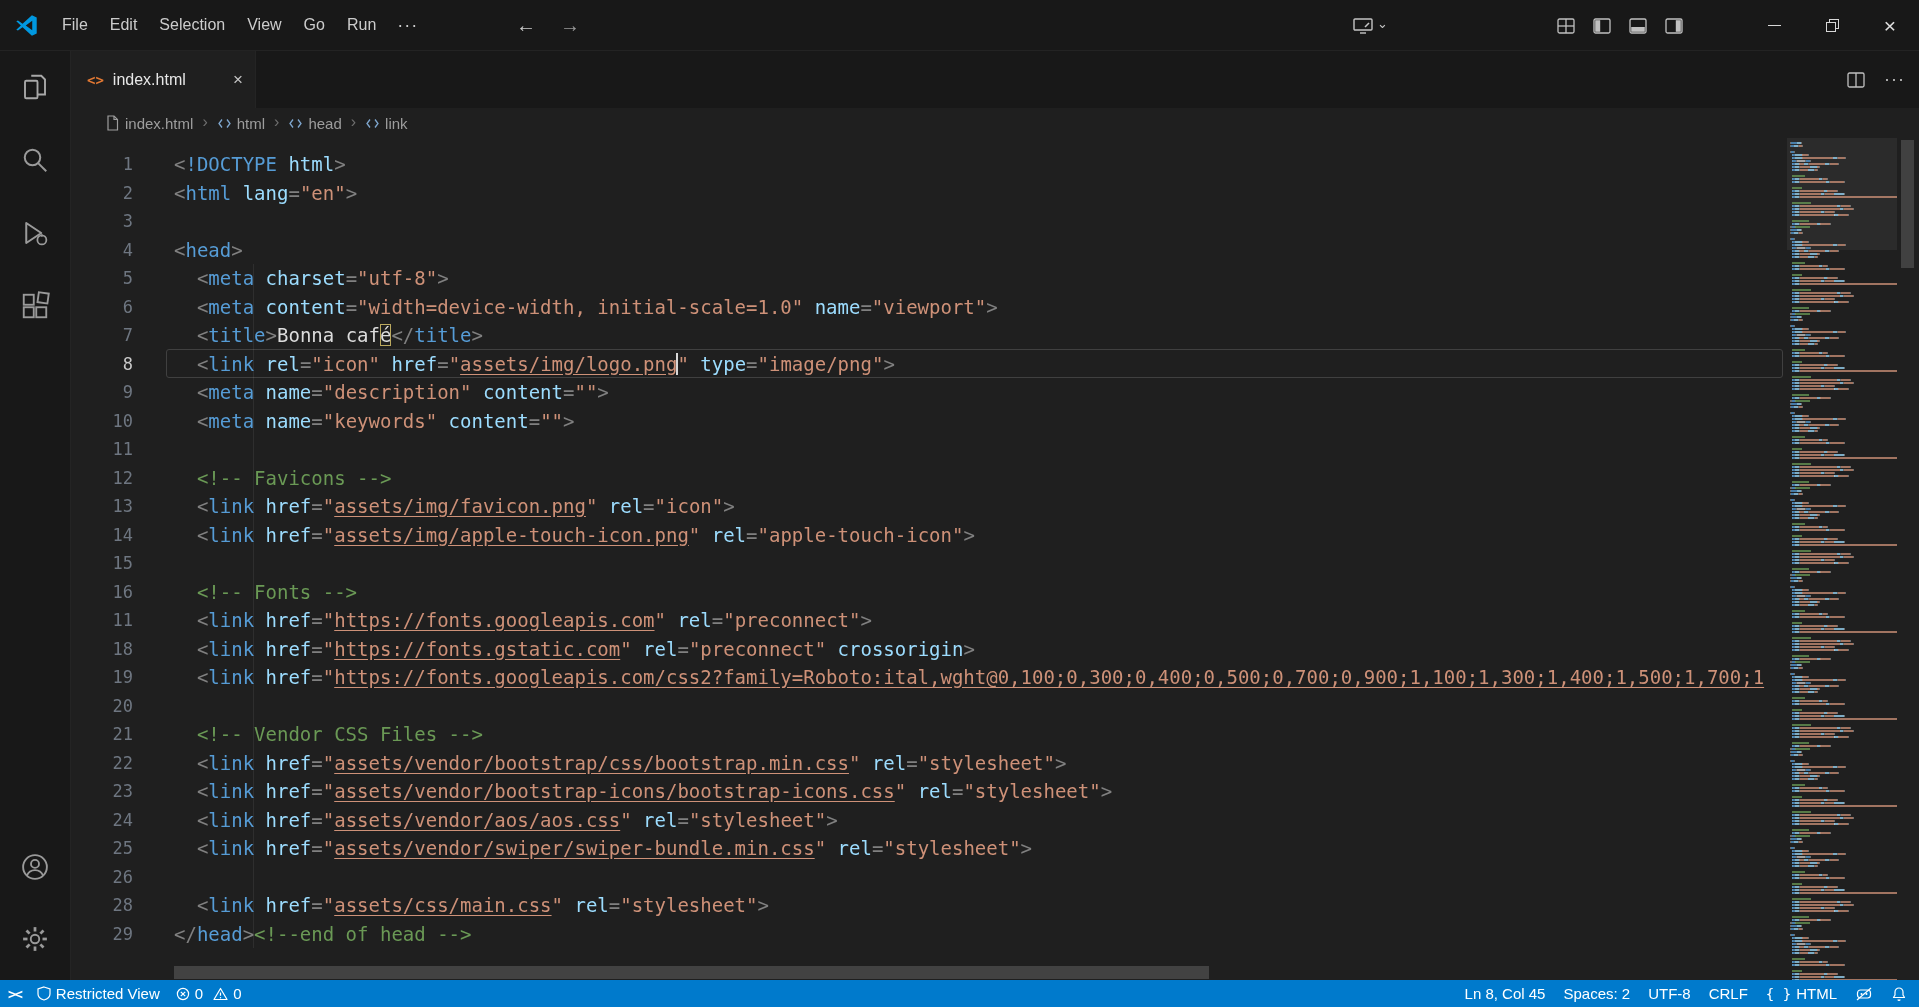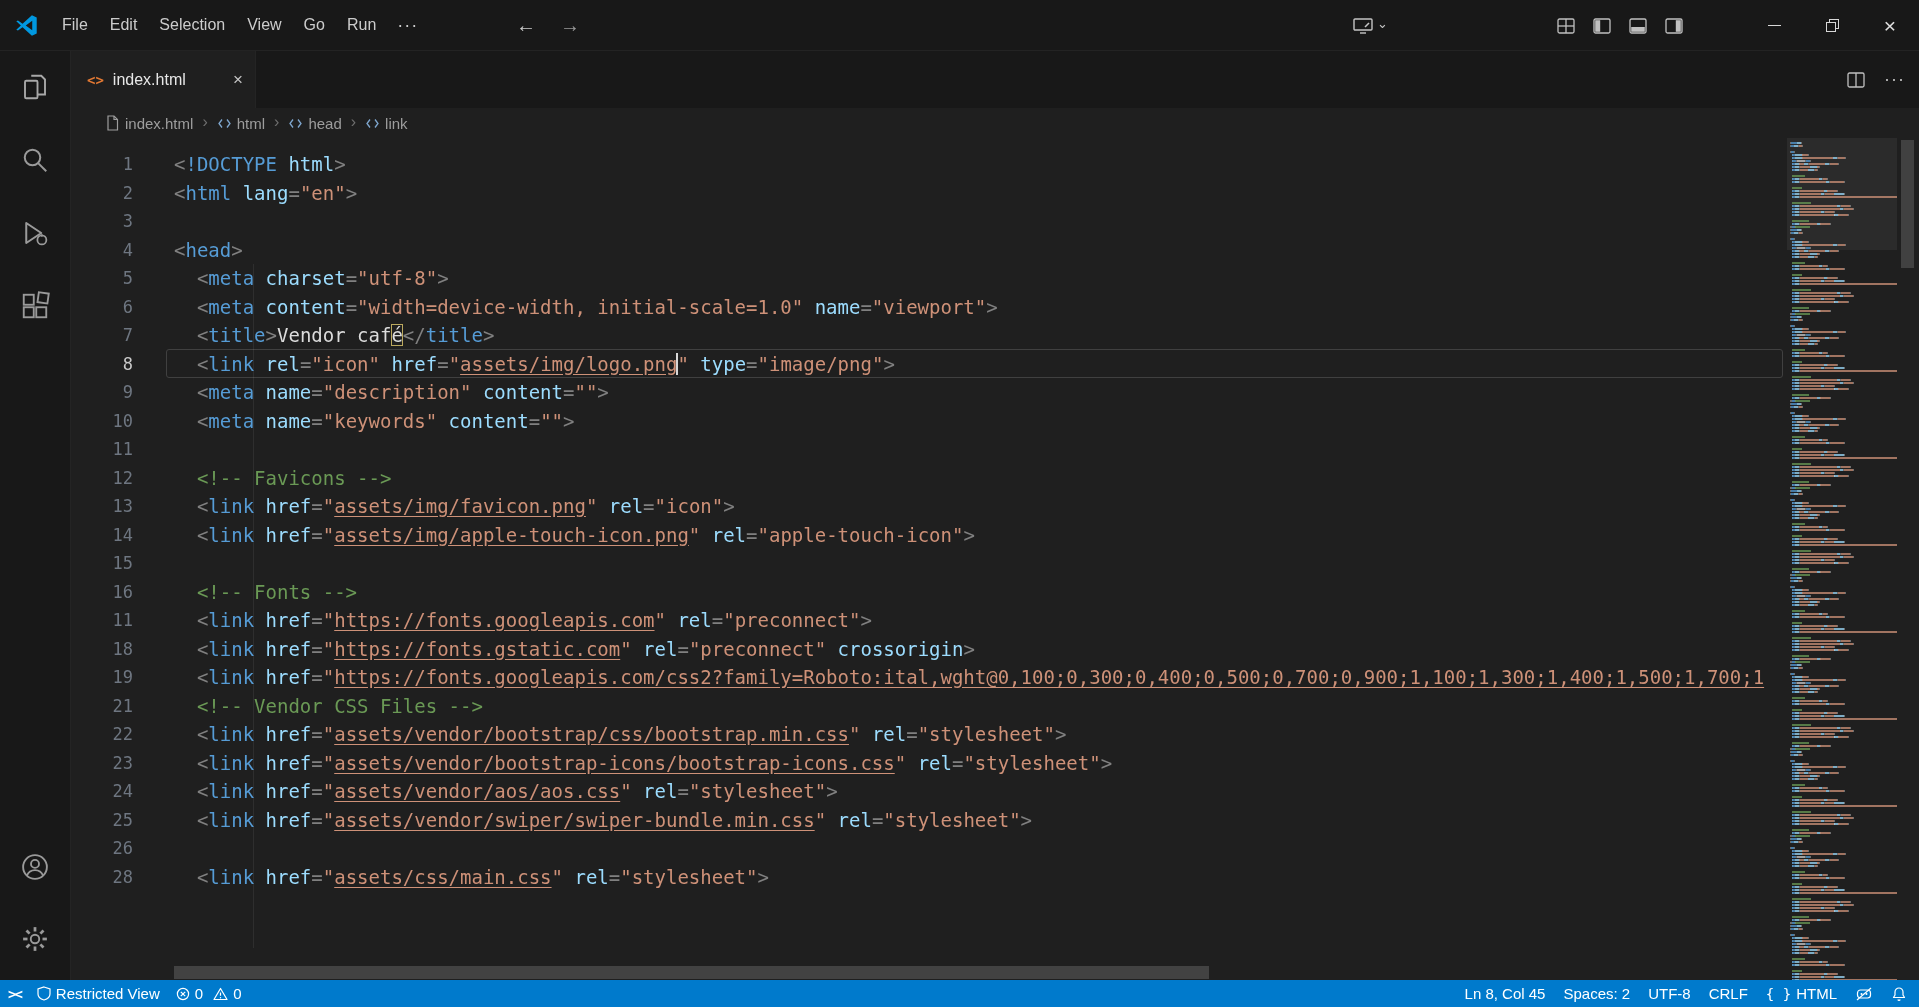--- a/index.html
+++ b/index.html
@@ -279,21 +279,21 @@
             <div class="code-line">
               <span class="ln">5</span>
               <span class="lc"><span class="tk-pl">  </span><span class="tk-p">&lt;</span><span class="tk-tag">meta</span><span class="tk-attr"> charset</span><span class="tk-p">=</span><span class="tk-str">"utf-8"</span><span class="tk-p">&gt;</span></span>
             </div>
             <div class="code-line">
               <span class="ln">6</span>
               <span class="lc"><span class="tk-pl">  </span><span class="tk-p">&lt;</span><span class="tk-tag">meta</span><span class="tk-attr"> content</span><span class="tk-p">=</span><span class="tk-str">"width=device-width, initial-scale=1.0"</span><span class="tk-attr"> name</span><span class="tk-p">=</span><span class="tk-str">"viewport"</span><span class="tk-p">&gt;</span></span>
             </div>
             <div class="code-line">
               <span class="ln">7</span>
-              <span class="lc"><span class="tk-pl">  </span><span class="tk-p">&lt;</span><span class="tk-tag">title</span><span class="tk-p">&gt;</span><span class="tk-txt">Vendor caf</span><span class="tk-uni">é</span><span class="tk-p">&lt;/</span><span class="tk-tag">title</span><span class="tk-p">&gt;</span></span>
+              <span class="lc"><span class="tk-pl">  </span><span class="tk-p">&lt;</span><span class="tk-tag">title</span><span class="tk-p">&gt;</span><span class="tk-txt">Bonna caf</span><span class="tk-uni">é</span><span class="tk-p">&lt;/</span><span class="tk-tag">title</span><span class="tk-p">&gt;</span></span>
             </div>
             <div class="code-line">
               <span class="ln active">8</span>
               <span class="lc"><span class="tk-pl">  </span><span class="tk-p">&lt;</span><span class="tk-tag">link</span><span class="tk-attr"> rel</span><span class="tk-p">=</span><span class="tk-str">"icon"</span><span class="tk-attr"> href</span><span class="tk-p">=</span><span class="tk-str">"</span><span class="tk-lnk">assets/img/logo.png</span><span class="tk-cur"></span><span class="tk-str">"</span><span class="tk-attr"> type</span><span class="tk-p">=</span><span class="tk-str">"image/png"</span><span class="tk-p">&gt;</span></span>
             </div>
             <div class="code-line">
               <span class="ln">9</span>
               <span class="lc"><span class="tk-pl">  </span><span class="tk-p">&lt;</span><span class="tk-tag">meta</span><span class="tk-attr"> name</span><span class="tk-p">=</span><span class="tk-str">"description"</span><span class="tk-attr"> content</span><span class="tk-p">=</span><span class="tk-str">""</span><span class="tk-p">&gt;</span></span>
             </div>
             <div class="code-line">
@@ -330,20 +330,24 @@
             </div>
             <div class="code-line">
               <span class="ln">18</span>
               <span class="lc"><span class="tk-pl">  </span><span class="tk-p">&lt;</span><span class="tk-tag">link</span><span class="tk-attr"> href</span><span class="tk-p">=</span><span class="tk-str">"</span><span class="tk-lnk">https://fonts.gstatic.com</span><span class="tk-str">"</span><span class="tk-attr"> rel</span><span class="tk-p">=</span><span class="tk-str">"preconnect"</span><span class="tk-attr"> crossorigin</span><span class="tk-p">&gt;</span></span>
             </div>
             <div class="code-line">
               <span class="ln">19</span>
               <span class="lc"><span class="tk-pl">  </span><span class="tk-p">&lt;</span><span class="tk-tag">link</span><span class="tk-attr"> href</span><span class="tk-p">=</span><span class="tk-str">"</span><span class="tk-lnk">https://fonts.googleapis.com/css2?family=Roboto:ital,wght@0,100;0,300;0,400;0,500;0,700;0,900;1,100;1,300;1,400;1,500;1,700;1</span></span>
             </div>
             <div class="code-line">
+              <span class="ln">20</span>
+              <span class="lc"></span>
+            </div>
+            <div class="code-line">
               <span class="ln">21</span>
               <span class="lc"><span class="tk-pl">  </span><span class="tk-com">&lt;!-- Vendor CSS Files --&gt;</span></span>
             </div>
             <div class="code-line">
               <span class="ln">22</span>
               <span class="lc"><span class="tk-pl">  </span><span class="tk-p">&lt;</span><span class="tk-tag">link</span><span class="tk-attr"> href</span><span class="tk-p">=</span><span class="tk-str">"</span><span class="tk-lnk">assets/vendor/bootstrap/css/bootstrap.min.css</span><span class="tk-str">"</span><span class="tk-attr"> rel</span><span class="tk-p">=</span><span class="tk-str">"stylesheet"</span><span class="tk-p">&gt;</span></span>
             </div>
             <div class="code-line">
               <span class="ln">23</span>
               <span class="lc"><span class="tk-pl">  </span><span class="tk-p">&lt;</span><span class="tk-tag">link</span><span class="tk-attr"> href</span><span class="tk-p">=</span><span class="tk-str">"</span><span class="tk-lnk">assets/vendor/bootstrap-icons/bootstrap-icons.css</span><span class="tk-str">"</span><span class="tk-attr"> rel</span><span class="tk-p">=</span><span class="tk-str">"stylesheet"</span><span class="tk-p">&gt;</span></span>
@@ -356,20 +360,24 @@
               <span class="ln">25</span>
               <span class="lc"><span class="tk-pl">  </span><span class="tk-p">&lt;</span><span class="tk-tag">link</span><span class="tk-attr"> href</span><span class="tk-p">=</span><span class="tk-str">"</span><span class="tk-lnk">assets/vendor/swiper/swiper-bundle.min.css</span><span class="tk-str">"</span><span class="tk-attr"> rel</span><span class="tk-p">=</span><span class="tk-str">"stylesheet"</span><span class="tk-p">&gt;</span></span>
             </div>
             <div class="code-line">
               <span class="ln">26</span>
               <span class="lc"></span>
             </div>
             <div class="code-line">
               <span class="ln">28</span>
               <span class="lc"><span class="tk-pl">  </span><span class="tk-p">&lt;</span><span class="tk-tag">link</span><span class="tk-attr"> href</span><span class="tk-p">=</span><span class="tk-str">"</span><span class="tk-lnk">assets/css/main.css</span><span class="tk-str">"</span><span class="tk-attr"> rel</span><span class="tk-p">=</span><span class="tk-str">"stylesheet"</span><span class="tk-p">&gt;</span></span>
+            </div>
+            <div class="code-line">
+              <span class="ln">29</span>
+              <span class="lc"><span class="tk-p">&lt;/</span><span class="tk-tag">head</span><span class="tk-p">&gt;</span><span class="tk-com">&lt;!--end of head --&gt;</span></span>
             </div>
           </div>
 
         <div class="minimap">
           <div class="mm-slider"></div>
           <div class="mm-content">
               <div class="mm-row">
                 <i style="left: 0px; width: 1px; background: rgb(138, 138, 138);"></i>
                 <i style="left: 0.78px; width: 6.24px; background: rgb(86, 156, 214);"></i>
                 <i style="left: 7.02px; width: 3.9px; background: rgb(156, 220, 254);"></i>

